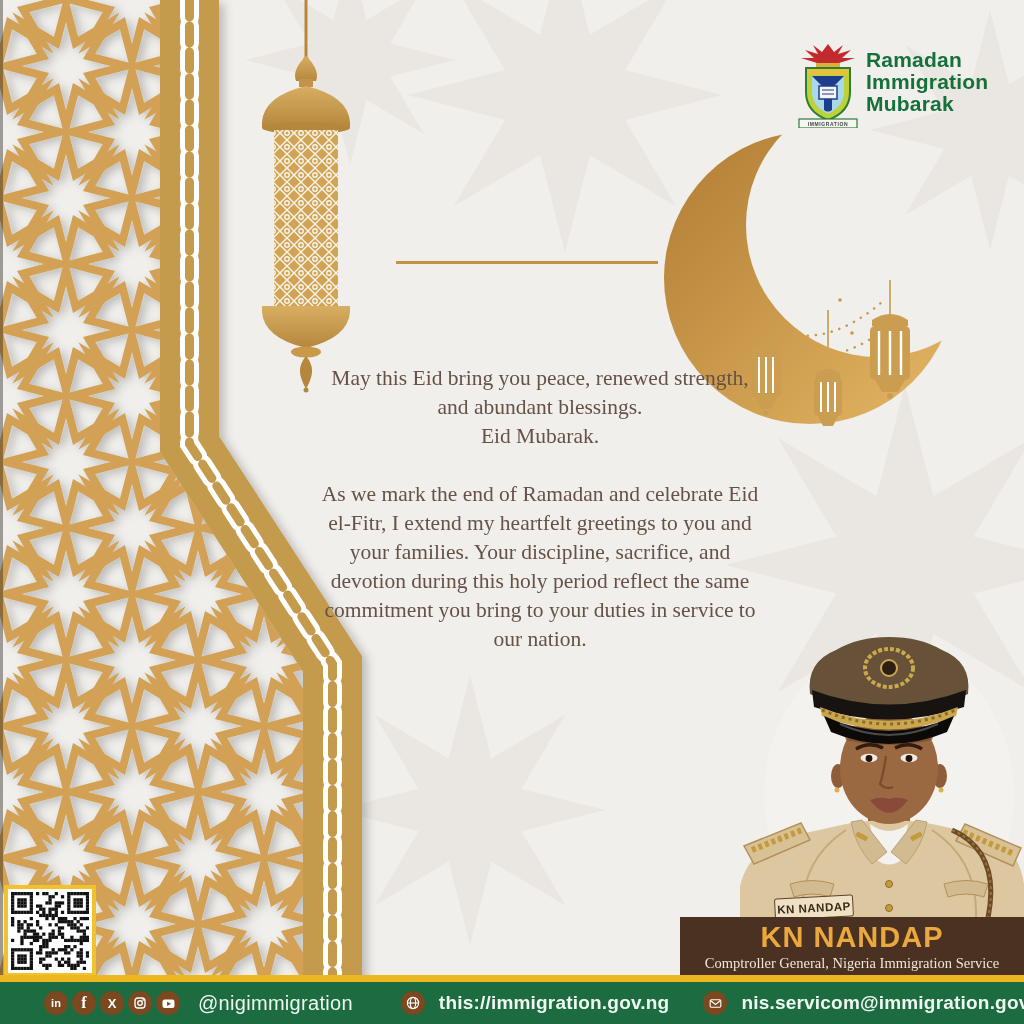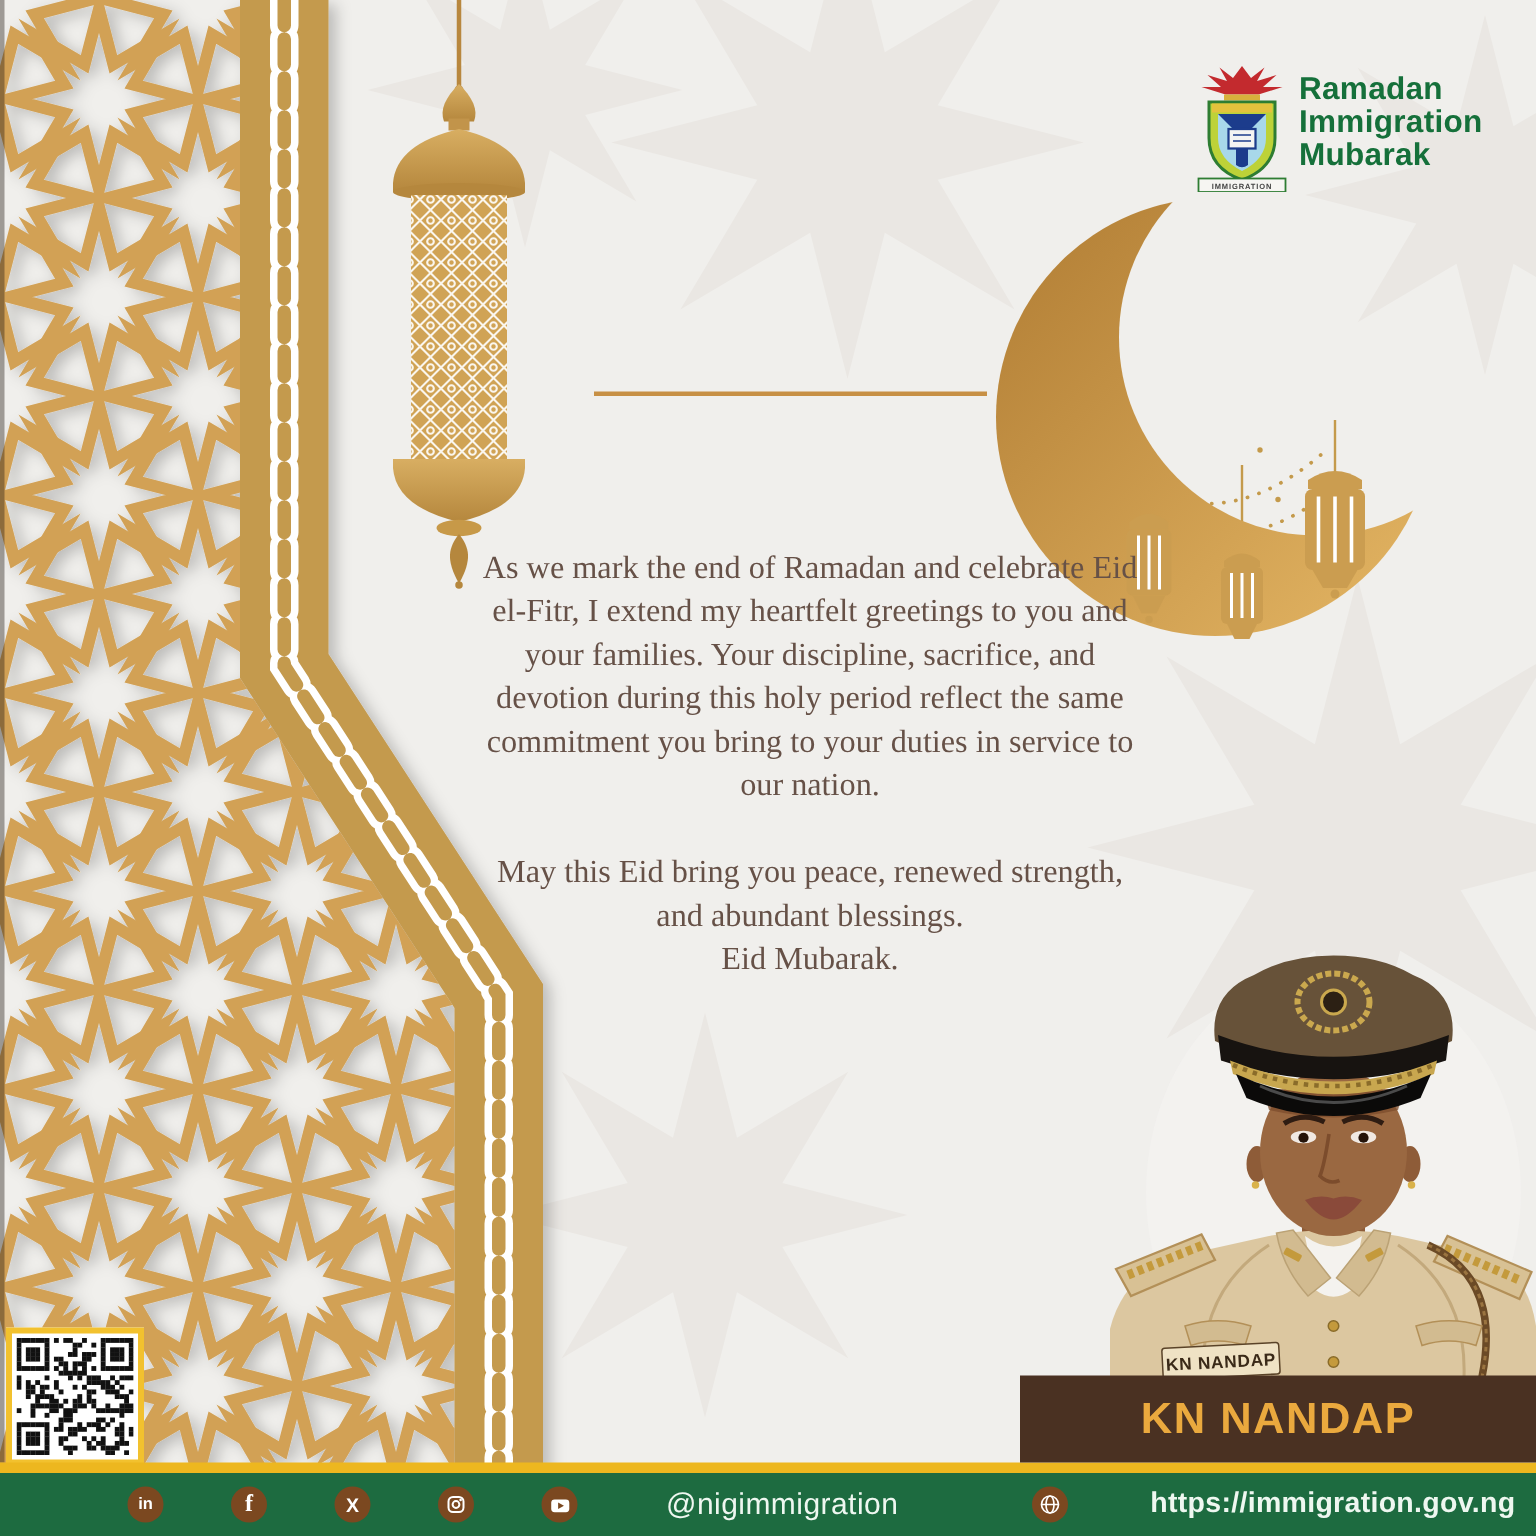--- a/index.html
+++ b/index.html
@@ -51,21 +51,20 @@
 
   
   .gold-strip{
     position:absolute;left:0;top:975px;width:1024px;height:7px;
     background:#edb71f;z-index:5;
   }
   .footer{
     position:absolute;left:0;top:982px;width:1024px;height:42px;
     background:#1d6b40;z-index:5;display:flex;align-items:center;
     color:#eef7f0;
-    gap:41px;
   }
   .sicon{
     width:24px;height:24px;border-radius:50%;background:#7b4820;
     display:flex;align-items:center;justify-content:center;flex:0 0 auto;
     margin-right:4px;
   }
   .sicon i{font-style:normal;color:#fff;}
   .g-in{font-size:11px;font-weight:bold;}
   .g-f{font-size:16px;font-weight:bold;font-family:"Liberation Serif",serif;}
   .g-x{font-size:13px;font-weight:bold;}
@@ -238,23 +237,23 @@
     <div class="logo-text">
       <div>Ramadan</div>
       <div>Immigration</div>
       <div>Mubarak</div>
     </div>
   </div>
 
   <div class="title-underline"></div>
 
   <div class="message">
-    <p>As we mark the end of Ramadan and celebrate Eid el-Fitr, I extend my heartfelt greetings to you and your families. Your discipline, sacrifice, and devotion during this holy period reflect the same commitment you bring to your duties in service to our nation.</p>
     <p><span>May this Eid bring you peace, renewed strength, and abundant blessings.</span><br>
       <span>Eid Mubarak.</span></p>
+    <p>As we mark the end of Ramadan and celebrate Eid el-Fitr, I extend my heartfelt greetings to you and your families. Your discipline, sacrifice, and devotion during this holy period reflect the same commitment you bring to your duties in service to our nation.</p>
   </div>
 
   <svg class="abs" style="left:740px;top:626px;" width="284" height="292" viewBox="740 626 284 292">
     <defs>
         <clipPath id="pclip">
           <rect x="740" y="626" width="284" height="292"></rect>
         </clipPath>
       </defs>
     <g clip-path="url(#pclip)">
       <ellipse cx="889" cy="795" rx="125" ry="150" fill="#f4f3f1" opacity="0.65"></ellipse>
@@ -317,20 +316,21 @@
         <rect x="775" y="897" width="78" height="21" rx="2" fill="#efe2c4" stroke="#5a4328"></rect>
         <text x="814" y="912" text-anchor="middle" font-size="11.5" font-weight="bold" fill="#3a2a18" letter-spacing="0.5">KN NANDAP</text>
       </g>
     </g>
   </svg>
 
   <div class="nameplate">
     <div class="np-line1">
       <span class="np-name">KN NANDAP</span>
     </div>
+    <div class="np-role">Comptroller General, Nigeria Immigration Service</div>
   </div>
 
   <div class="qr">
     <svg id="qr-svg" viewBox="0 0 25 25">
         <rect x="8" y="0" width="1.04" height="1.04" fill="#111"></rect>
         <rect x="10" y="0" width="1.04" height="1.04" fill="#111"></rect>
         <rect x="11" y="0" width="1.04" height="1.04" fill="#111"></rect>
         <rect x="14" y="0" width="1.04" height="1.04" fill="#111"></rect>
         <rect x="12" y="1" width="1.04" height="1.04" fill="#111"></rect>
         <rect x="13" y="1" width="1.04" height="1.04" fill="#111"></rect>
@@ -643,21 +643,21 @@
     </span>
     <span class="handle">@nigimmigration</span>
 
     <span class="sicon ficon">
       <svg width="16" height="16" viewBox="0 0 24 24" fill="none" stroke="#fff" stroke-width="1.7">
         <circle cx="12" cy="12" r="8.5"></circle>
         <ellipse cx="12" cy="12" rx="4" ry="8.5"></ellipse>
         <line x1="3.5" y1="12" x2="20.5" y2="12"></line>
       </svg>
     </span>
-    <span class="website">https://immigration.gov.ng</span>
+    <span class="website">this://immigration.gov.ng</span>
 
     <span class="sicon ficon2">
       <svg width="15" height="15" viewBox="0 0 24 24" fill="none" stroke="#fff" stroke-width="1.8">
         <rect x="3.5" y="6" width="17" height="12" rx="2"></rect>
         <path d="M4.5,7.5 L12,13.5 L19.5,7.5"></path>
       </svg>
     </span>
     <span class="email">nis.servicom@immigration.gov.ng</span>
   </div>
 

